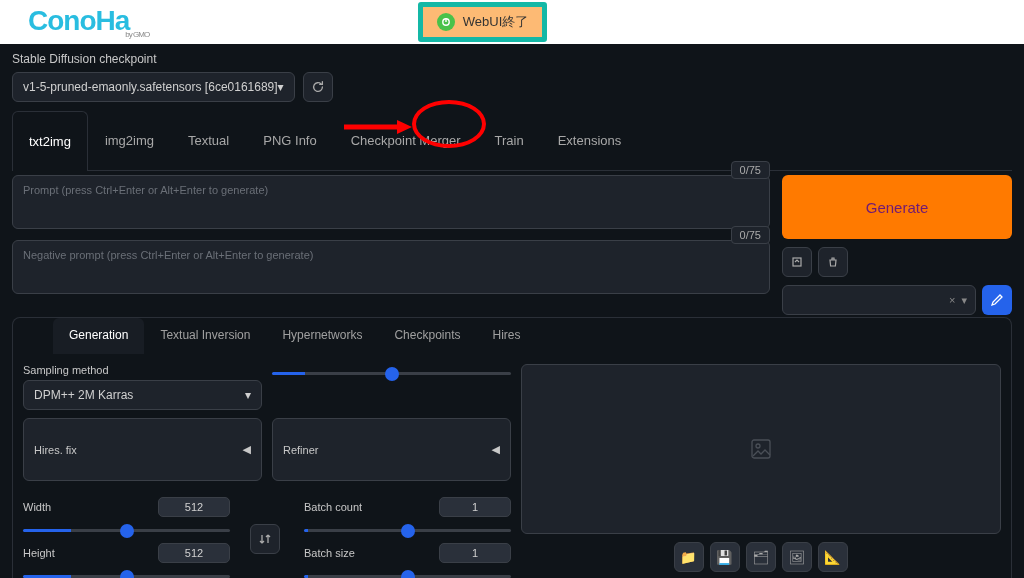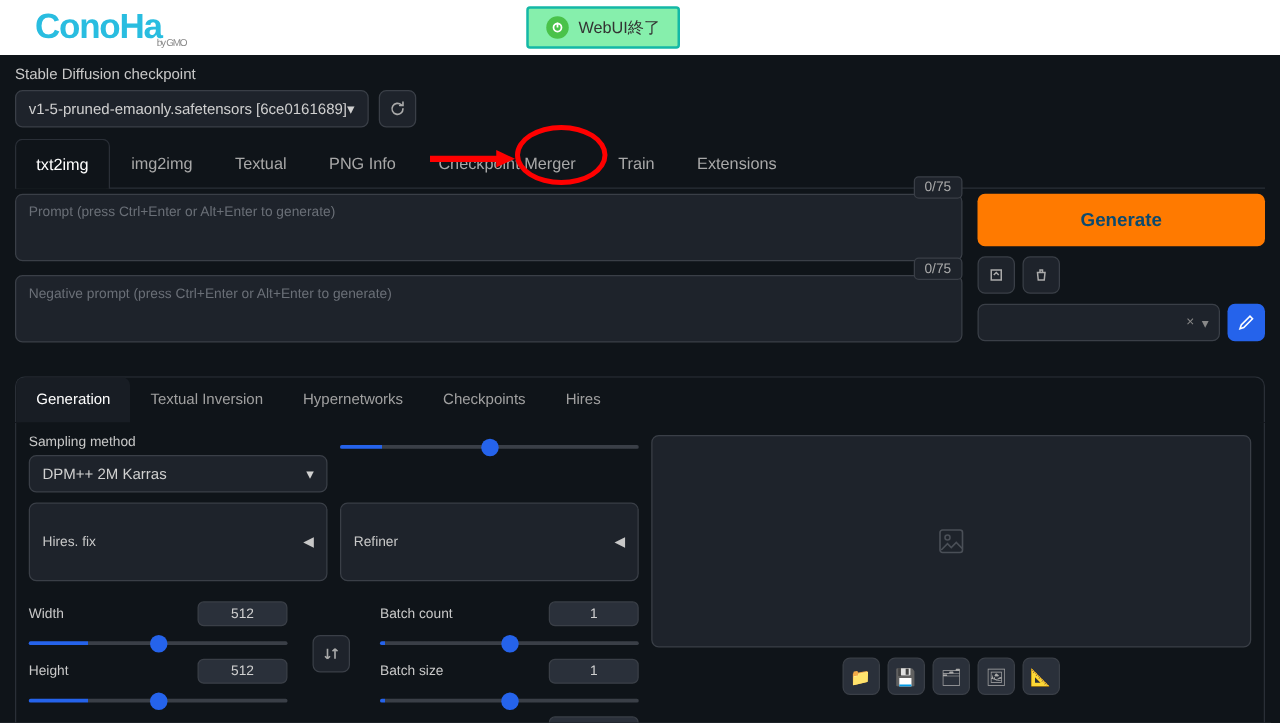--- a/index.html
+++ b/index.html
@@ -2,60 +2,60 @@
 <html><head>
 <meta charset="utf-8">
 <style>
 * { margin: 0; padding: 0; box-sizing: border-box; font-family: -apple-system, BlinkMacSystemFont, "Segoe UI", sans-serif; }
 body { background: #0f1419; color: #d0d0d0; width: 1024px; height: 578px; overflow: hidden; font-size: 12px; }
 
 
 .topbar { background: #fff; height: 44px; display: flex; align-items: center; padding: 0 28px; }
 .logo { font-size: 28px; font-weight: 700; color: #29bde0; letter-spacing: -1px; }
 .logo sub { font-size: 8px; color: #888; font-weight: 400; margin-left: -4px; }
-.shutdown { margin: 0 auto; background: #86efac; border: 2px solid #14b8a6; border-radius: 3px; padding: 6px 14px; display: flex; align-items: center; gap: 8px; font-size: 13px; color: #333; cursor: pointer; }
+.shutdown { margin: 0 auto; background: #fdba74; border: 5px solid #14b8a6; border-radius: 3px; padding: 6px 14px; display: flex; align-items: center; gap: 8px; font-size: 13px; color: #333; cursor: pointer; }
 .power { width: 18px; height: 18px; border-radius: 50%; background: #4ac24a; display: flex; align-items: center; justify-content: center; color: #fff; font-weight: bold; }
 
 
 .content { padding: 8px 12px; }
 .ck-label { font-size: 12px; color: #c8c8c8; margin-bottom: 6px; display: block; }
 .ck-row { display: flex; gap: 8px; align-items: center; margin-bottom: 8px; }
 .select { background: #1e232b; border: 1px solid #3a3f47; border-radius: 6px; padding: 7px 10px; font-size: 12px; color: #d0d0d0; display: flex; justify-content: space-between; align-items: center; min-width: 260px; cursor: pointer; }
 .iconbtn { width: 30px; height: 30px; background: #1e232b; border: 1px solid #3a3f47; border-radius: 6px; display: flex; align-items: center; justify-content: center; cursor: pointer; color: #aaa; }
 
 
 .tabs { display: flex; gap: 0; border-bottom: 1px solid #2a2f37; margin-bottom: 4px; position: relative; }
-.tab { padding: 12px 16px; font-size: 13px; color: #a8a8a8; cursor: pointer; border: 1px solid transparent; border-bottom: none; border-radius: 6px 6px 0 0; }
+.tab { padding: 22px 16px; font-size: 13px; color: #a8a8a8; cursor: pointer; border: 1px solid transparent; border-bottom: none; border-radius: 6px 6px 0 0; }
 .tab.active { color: #fff; border-color: #2a2f37; background: #0f1419; position: relative; top: 1px; }
 
 
 .red-circle { position: absolute; border: 4px solid #f00; border-radius: 50%; width: 74px; height: 48px; top: -10px; left: 400px; pointer-events: none; }
 .red-arrow { position: absolute; top: 10px; left: 330px; width: 70px; height: 14px; pointer-events: none; }
 
 
 .main { display: flex; gap: 12px; }
 .left { flex: 1; }
 .right { width: 230px; }
 
 
 .prompt-wrap { position: relative; margin-bottom: 8px; }
 .prompt { width: 100%; background: #1e232b; border: 1px solid #3a3f47; border-radius: 6px; padding: 8px 10px; color: #d0d0d0; font-size: 11px; resize: none; font-family: inherit; }
 .prompt::placeholder { color: #6a6f77; }
 .counter { position: absolute; top: -14px; right: 0; background: #1e232b; border: 1px solid #3a3f47; border-radius: 4px; padding: 2px 8px; font-size: 11px; color: #aaa; }
 
 
-.generate { width: 100%; height: 42px; background: #ff7a00; border: none; border-radius: 6px; color: #0c4a6e; font-size: 15px; font-weight: 700; cursor: pointer; margin-bottom: 8px; }
+.generate { width: 100%; height: 64px; background: #ff7a00; border: none; border-radius: 6px; color: #701a75; font-size: 15px; font-weight: 400; cursor: pointer; margin-bottom: 8px; }
 .btn-row { display: flex; gap: 6px; margin-bottom: 8px; }
 .smbtn { width: 30px; height: 30px; background: #1e232b; border: 1px solid #3a3f47; border-radius: 6px; cursor: pointer; color: #aaa; display: flex; align-items: center; justify-content: center; }
 .style-row { display: flex; gap: 6px; }
 .style-select { flex: 1; background: #1e232b; border: 1px solid #3a3f47; border-radius: 6px; padding: 6px 8px; font-size: 11px; color: #888; display: flex; justify-content: flex-end; align-items: center; gap: 6px; cursor: pointer; height: 30px; }
 .brush { width: 30px; height: 30px; background: #2563eb; border-radius: 6px; cursor: pointer; display: flex; align-items: center; justify-content: center; color: #fff; border: none; }
 
 
-.subtabs { display: flex; gap: 0; border: 1px solid #2a2f37; border-radius: 8px 8px 0 0; border-bottom: none; margin-top: 16px; }
+.subtabs { display: flex; gap: 0; border: 1px solid #2a2f37; border-radius: 8px 8px 0 0; border-bottom: none; margin-top: 2px; padding-left: 40px; }
 .subtab { padding: 10px 16px; font-size: 12px; color: #a0a0a0; cursor: pointer; }
 .subtab.active { color: #fff; border-bottom: 2px solid transparent; background: #181d24; border-radius: 6px 6px 0 0; }
 
 
 .gen-panel { display: flex; gap: 10px; border: 1px solid #2a2f37; border-top: none; border-radius: 0 0 8px 8px; padding: 10px; }
 .gen-left { flex: 1; min-width: 0; }
 .gen-right { width: 480px; }
 
 .field-row { display: flex; gap: 10px; margin-bottom: 8px; }
 .field { flex: 1; }

